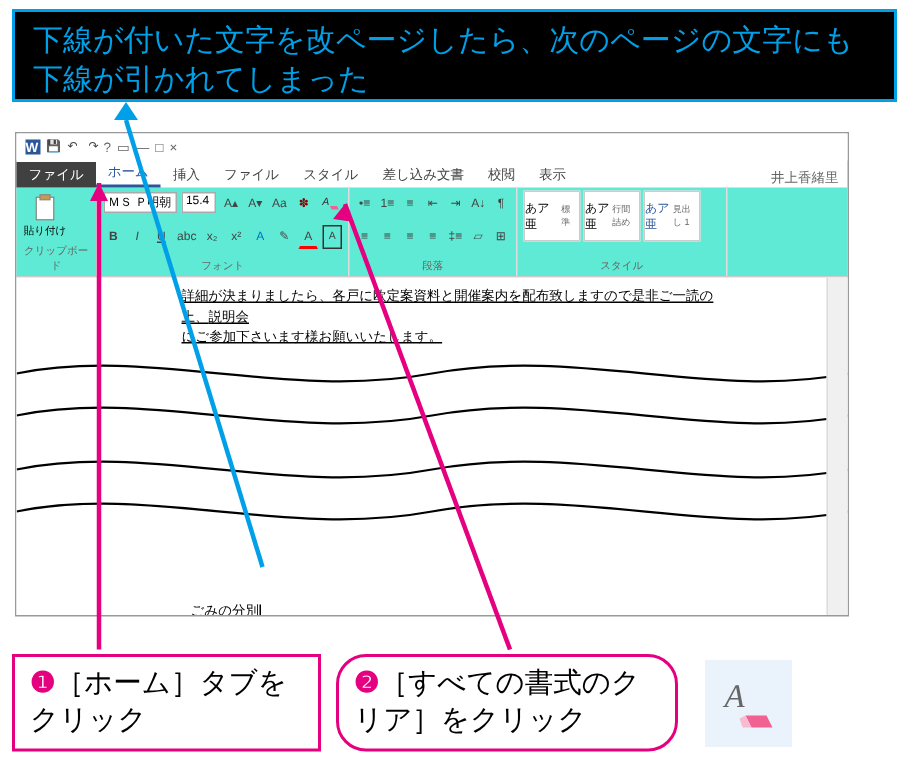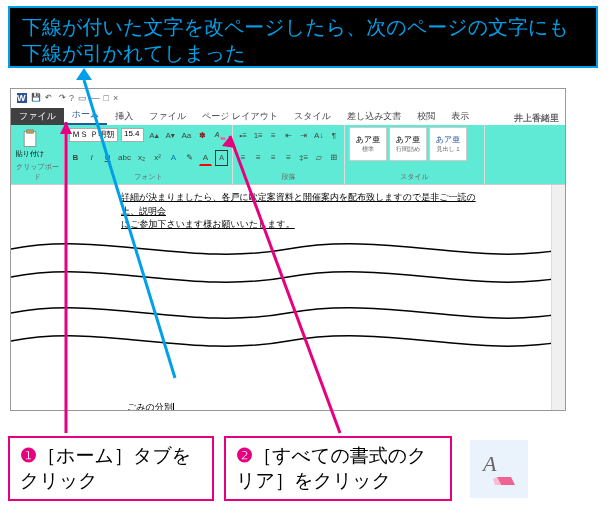--- a/index.html
+++ b/index.html
@@ -17,31 +17,31 @@
   .wtitle .qat span { width: 10px; height: 10px; display: inline-block; }
   .wtitle .docname { flex: 1; text-align: center; color: #666; font-size: 9px; }
   .wtitle .winctl { display: flex; gap: 4px; font-size: 9px; color: #666; }
   .word-logo { width: 14px; height: 14px; background: #2b579a; color: #fff; font-size: 9px; font-weight: bold; display: inline-flex; align-items: center; justify-content: center; }
 
   
   .ribbon-tabs { height: 18px; display: flex; align-items: flex-end; padding-left: 0; font-size: 9px; }
   .ribbon-tabs .tab { padding: 2px 8px; color: #444; cursor: pointer; }
   .ribbon-tabs .tab.file { background: #404040; color: #fff; }
   .ribbon-tabs .tab.active { color: #2b579a; border-bottom: 2px solid #2b579a; }
-  .ribbon-tabs .username { margin-left: auto; margin-right: 6px; color: #666; font-weight: bold; }
+  .ribbon-tabs .username { margin-left: auto; margin-right: 6px; color: #666; }
 
   
   .ribbon { height: 60px; background: #5eead4; border-bottom: 1px solid #ccc; display: flex; font-size: 8px; }
   .ribbon .group { border-right: 1px solid #ddd; padding: 2px 4px; display: flex; flex-direction: column; justify-content: space-between; }
   .ribbon .group .label { text-align: center; color: #666; font-size: 7px; }
   .ribbon .row { display: flex; gap: 3px; align-items: center; }
   .ribbon .btn { width: 16px; height: 16px; display: inline-flex; align-items: center; justify-content: center; color: #444; border: 1px solid transparent; }
   .font-select { font-size: 8px; width: 60px; height: 14px; border: 1px solid #aaa; background: #fff; padding: 0 2px; }
   .size-select { font-size: 8px; width: 28px; height: 14px; border: 1px solid #aaa; background: #fff; padding: 0 2px; }
-  .style-thumb { width: 38px; height: 34px; border: 1px solid #ccc; background: #fff; font-size: 7px; display: flex; flex-direction: column; align-items: center; justify-content: center; }
+  .style-thumb { width: 38px; height: 34px; border: 1px solid #ccc; background: #fff; font-size: 7px; display: flex; align-items: center; justify-content: center; }
   .style-thumb .s1 { font-size: 8px; }
   .style-thumb .s2 { font-size: 6px; color: #666; }
   .clip-group { width: 54px; }
   .paste-big { width: 30px; height: 34px; display: flex; flex-direction: column; align-items: center; justify-content: center; font-size: 7px; }
   .paste-big svg { width: 20px; height: 20px; }
 
   .clear-format { width: 16px; height: 16px; display: inline-flex; align-items: center; justify-content: center; }
   .clear-format svg { width: 14px; height: 14px; }
 
   
@@ -57,21 +57,21 @@
   
   .scrollbar { position: absolute; right: 0; top: 0; width: 14px; height: 100%; background: #f0f0f0; border-left: 1px solid #ddd; }
 
   
   .overlay { position: absolute; left: 0; top: 0; width: 610px; height: 508px; pointer-events: none; }
 
   
   .callout-bottom { position: absolute; border: 2px solid #e4007f; background: #fff; padding: 6px 10px; font-size: 19px; line-height: 1.3; color: #000; }
   .callout-bottom .num { color: #e4007f; font-weight: bold; }
   .cb1 { left: 8px; top: 436px; width: 206px; }
-  .cb2 { left: 224px; top: 436px; width: 228px; }
+  .cb2 { left: 224px; top: 436px; width: 228px; border-radius: 20px; }
 
   
   .eraser-large { position: absolute; left: 470px; top: 440px; width: 58px; height: 58px; background: #eaf3fb; display: flex; align-items: center; justify-content: center; }
   .eraser-large svg { width: 40px; height: 40px; }
 </style>
 </head>
 <body>
 
 <div class="callout-top">
   <span>下線が付いた文字を改ページしたら、次のページの文字にも下線が引かれてしまった</span>
@@ -93,21 +93,20 @@
       <span>□</span>
       <span>×</span>
     </div>
   </div>
 
   <div class="ribbon-tabs">
     <div class="tab file">ファイル</div>
     <div class="tab active">ホーム</div>
     <div class="tab">挿入</div>
     <div class="tab">ファイル</div>
-    <div class="tab">ページ レイアウト</div>
     <div class="tab">スタイル</div>
     <div class="tab">差し込み文書</div>
     <div class="tab">校閲</div>
     <div class="tab">表示</div>
     <div class="username">井上香緒里</div>
   </div>
 
   <div class="ribbon">
 
     <div class="group clip-group">

